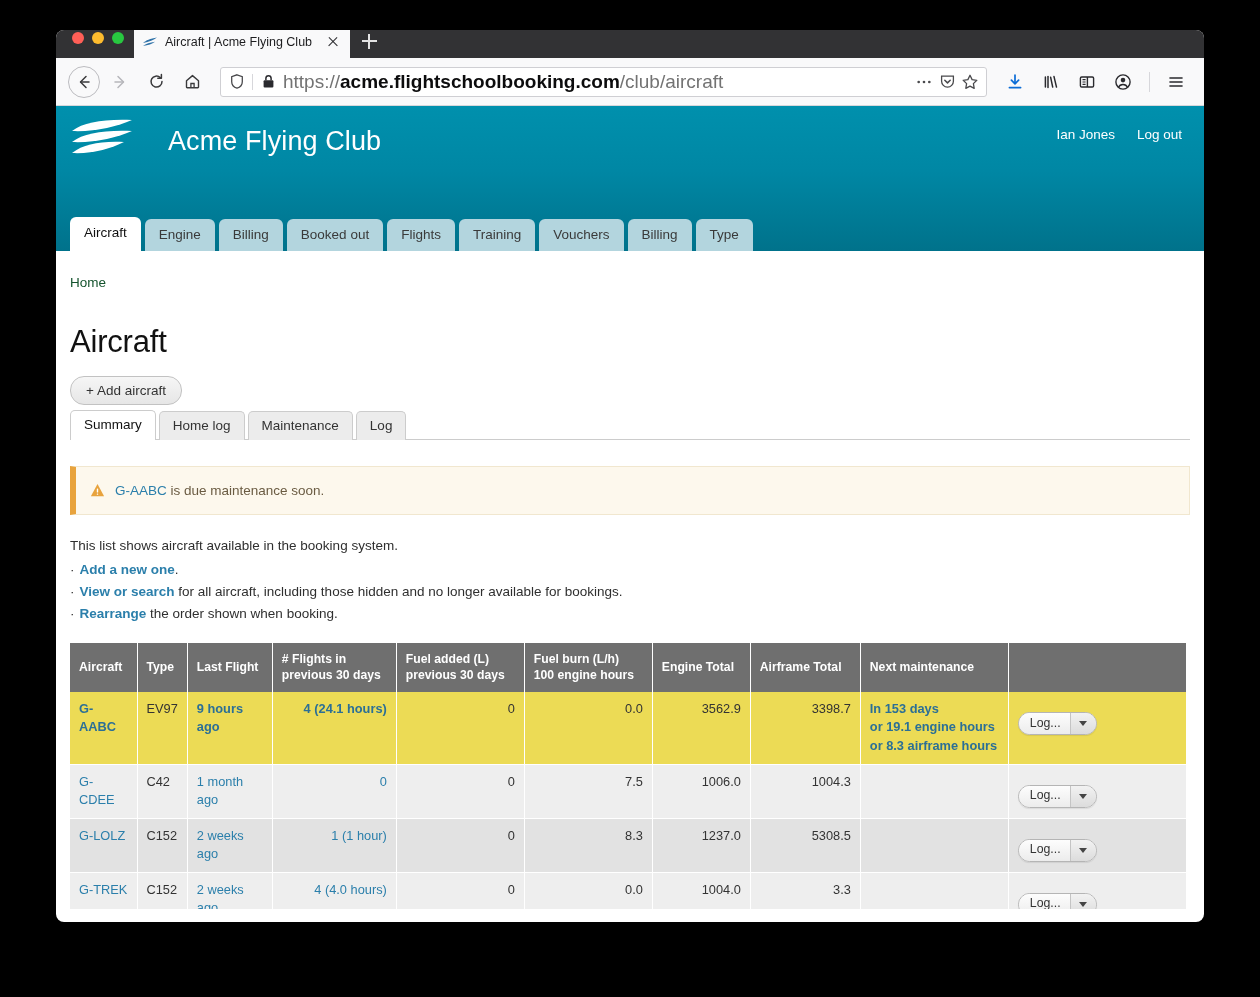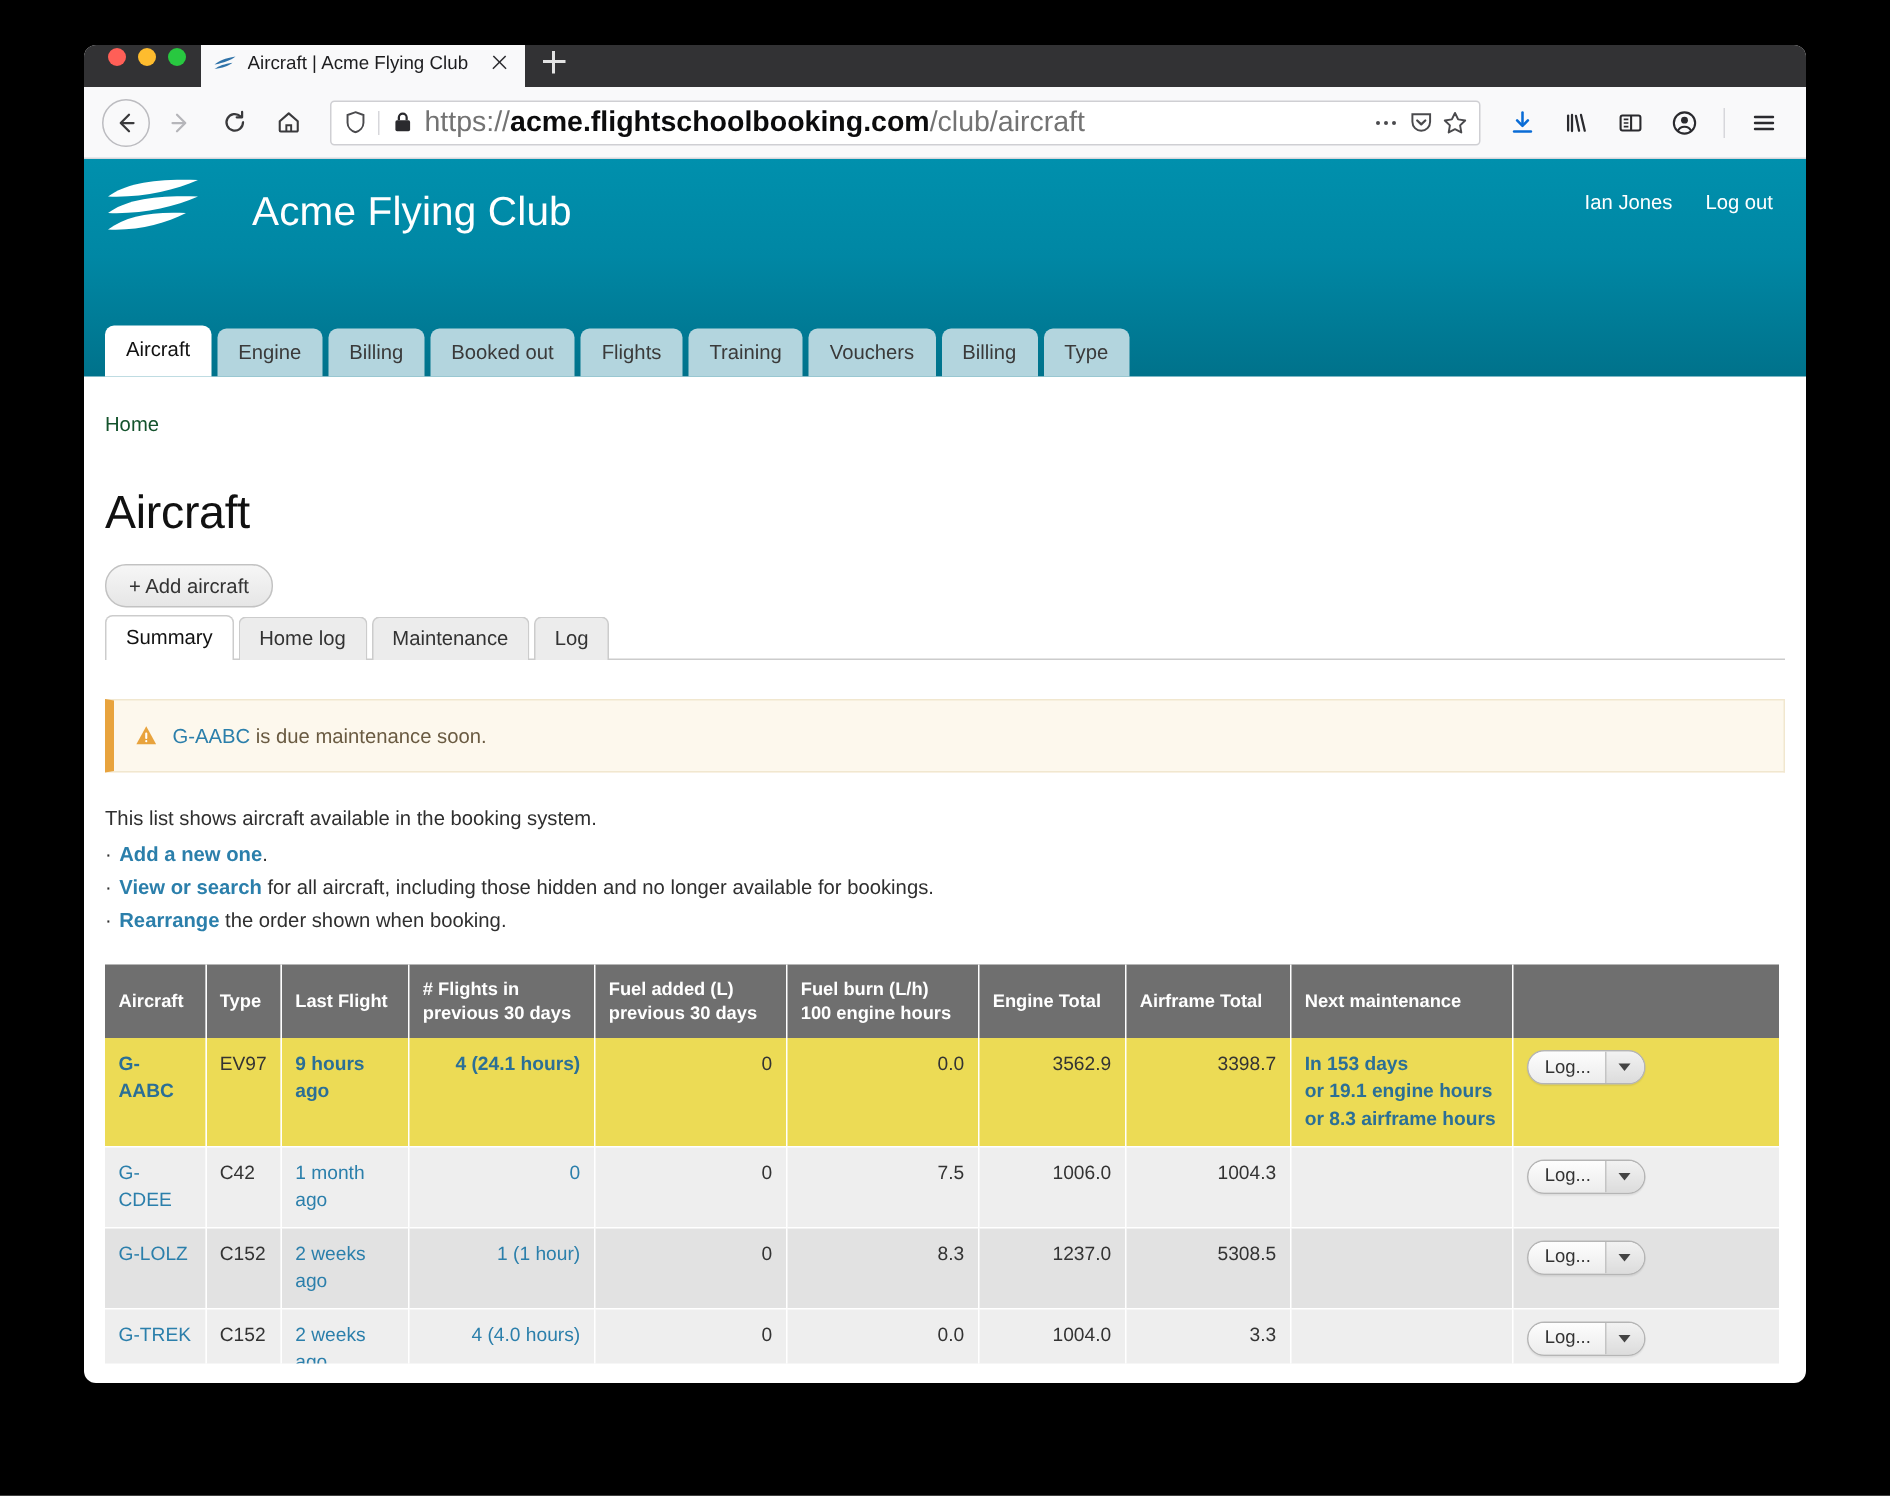--- a/index.html
+++ b/index.html
@@ -202,20 +202,21 @@
   td a, .lnk { color: #2b7fab; text-decoration: none; }
   tbody tr.hl td a, tbody tr.hl .lnk { color: #2b6f96; font-weight: bold; }
   .maint-line { display: block; white-space: nowrap; }
 
   .log-btn {
     display: inline-flex; align-items: stretch;
     border: 1px solid #b5b5b5; border-radius: 13px;
     overflow: hidden; height: 23px;
     background: linear-gradient(to bottom, #fdfdfd, #e4e4e4);
     box-shadow: 0 1px 1px rgba(0,0,0,.08);
+    margin-top: 12px;
   }
   .log-btn .lbl {
     padding: 0 9px 0 11px; font-size: 12.3px; color: #333;
     display: flex; align-items: center; background: linear-gradient(to bottom,#fdfdfd,#ececec);
   }
   .log-btn .caret {
     width: 26px; border-left: 1px solid #c4c4c4;
     display: flex; align-items: center; justify-content: center;
     background: linear-gradient(to bottom,#f2f2f2,#dcdcdc);
   }

